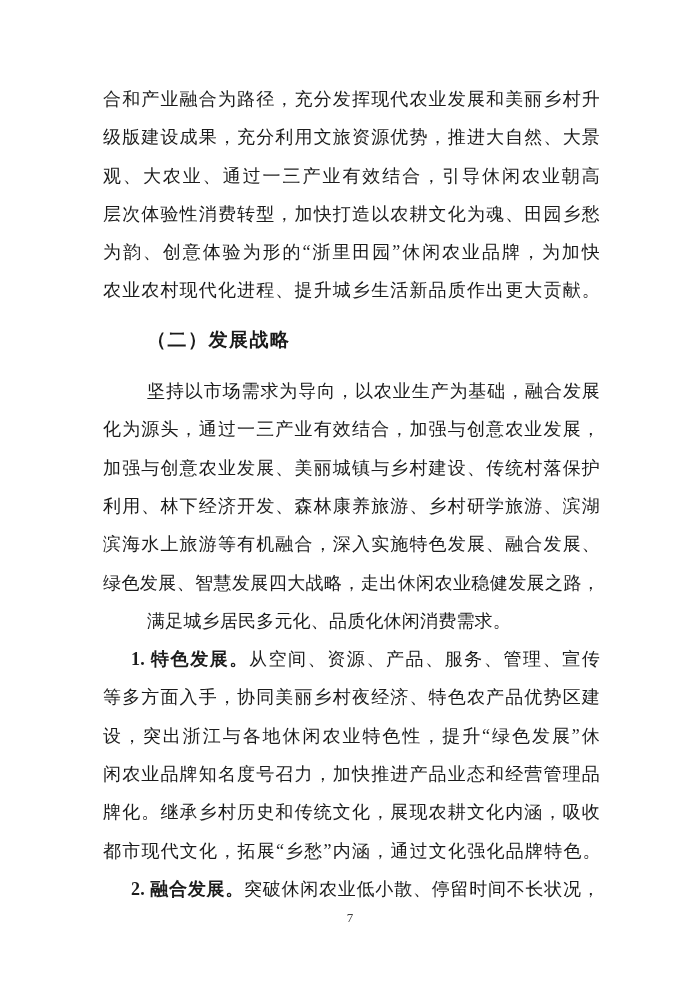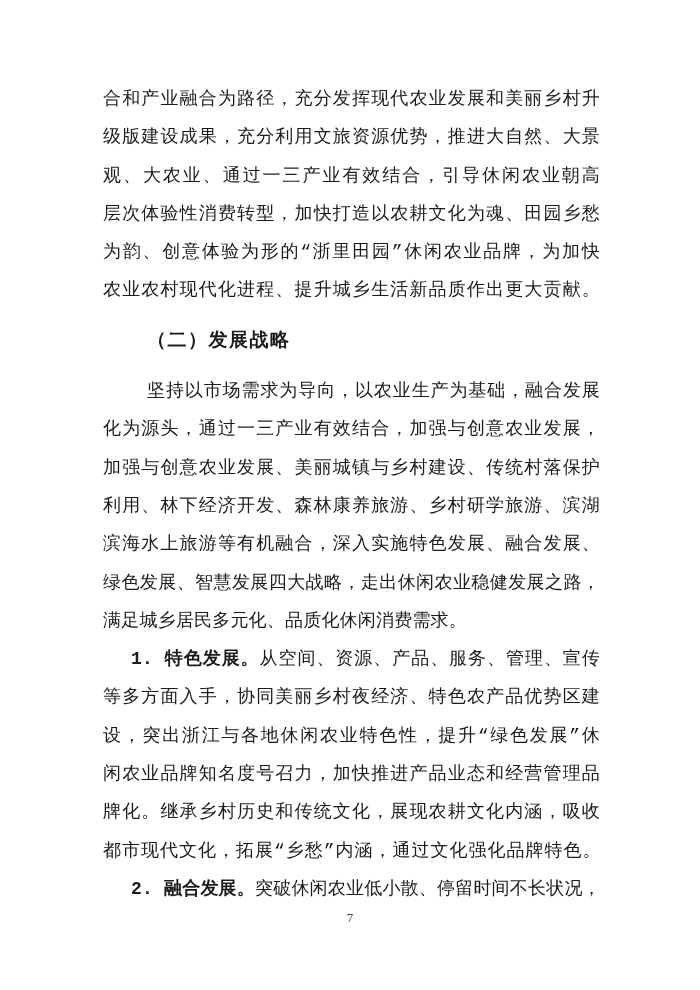--- a/index.html
+++ b/index.html
@@ -20,24 +20,24 @@
     left: 103px; top: 80px;
     width: 497px;
   }
   .ln {
     font-size: 18px;
     line-height: 38.3px;
     text-align: justify;
     text-align-last: justify;
     white-space: nowrap;
     letter-spacing: 0.2px;
-    font-family: Liberation Mono, monospace;
   }
   .ln.lastln {
     text-align-last: left;
+    margin-left: 44px;
   }
   .ln.tight {
     letter-spacing: -0.6px;
   }
   .ln.ind2 { text-indent: 44px; }
   .ln.ind1 { text-indent: 28px; }
   .lead { font-weight: 700; }
   .heading {
     font-size: 19px;
     font-weight: 700;

